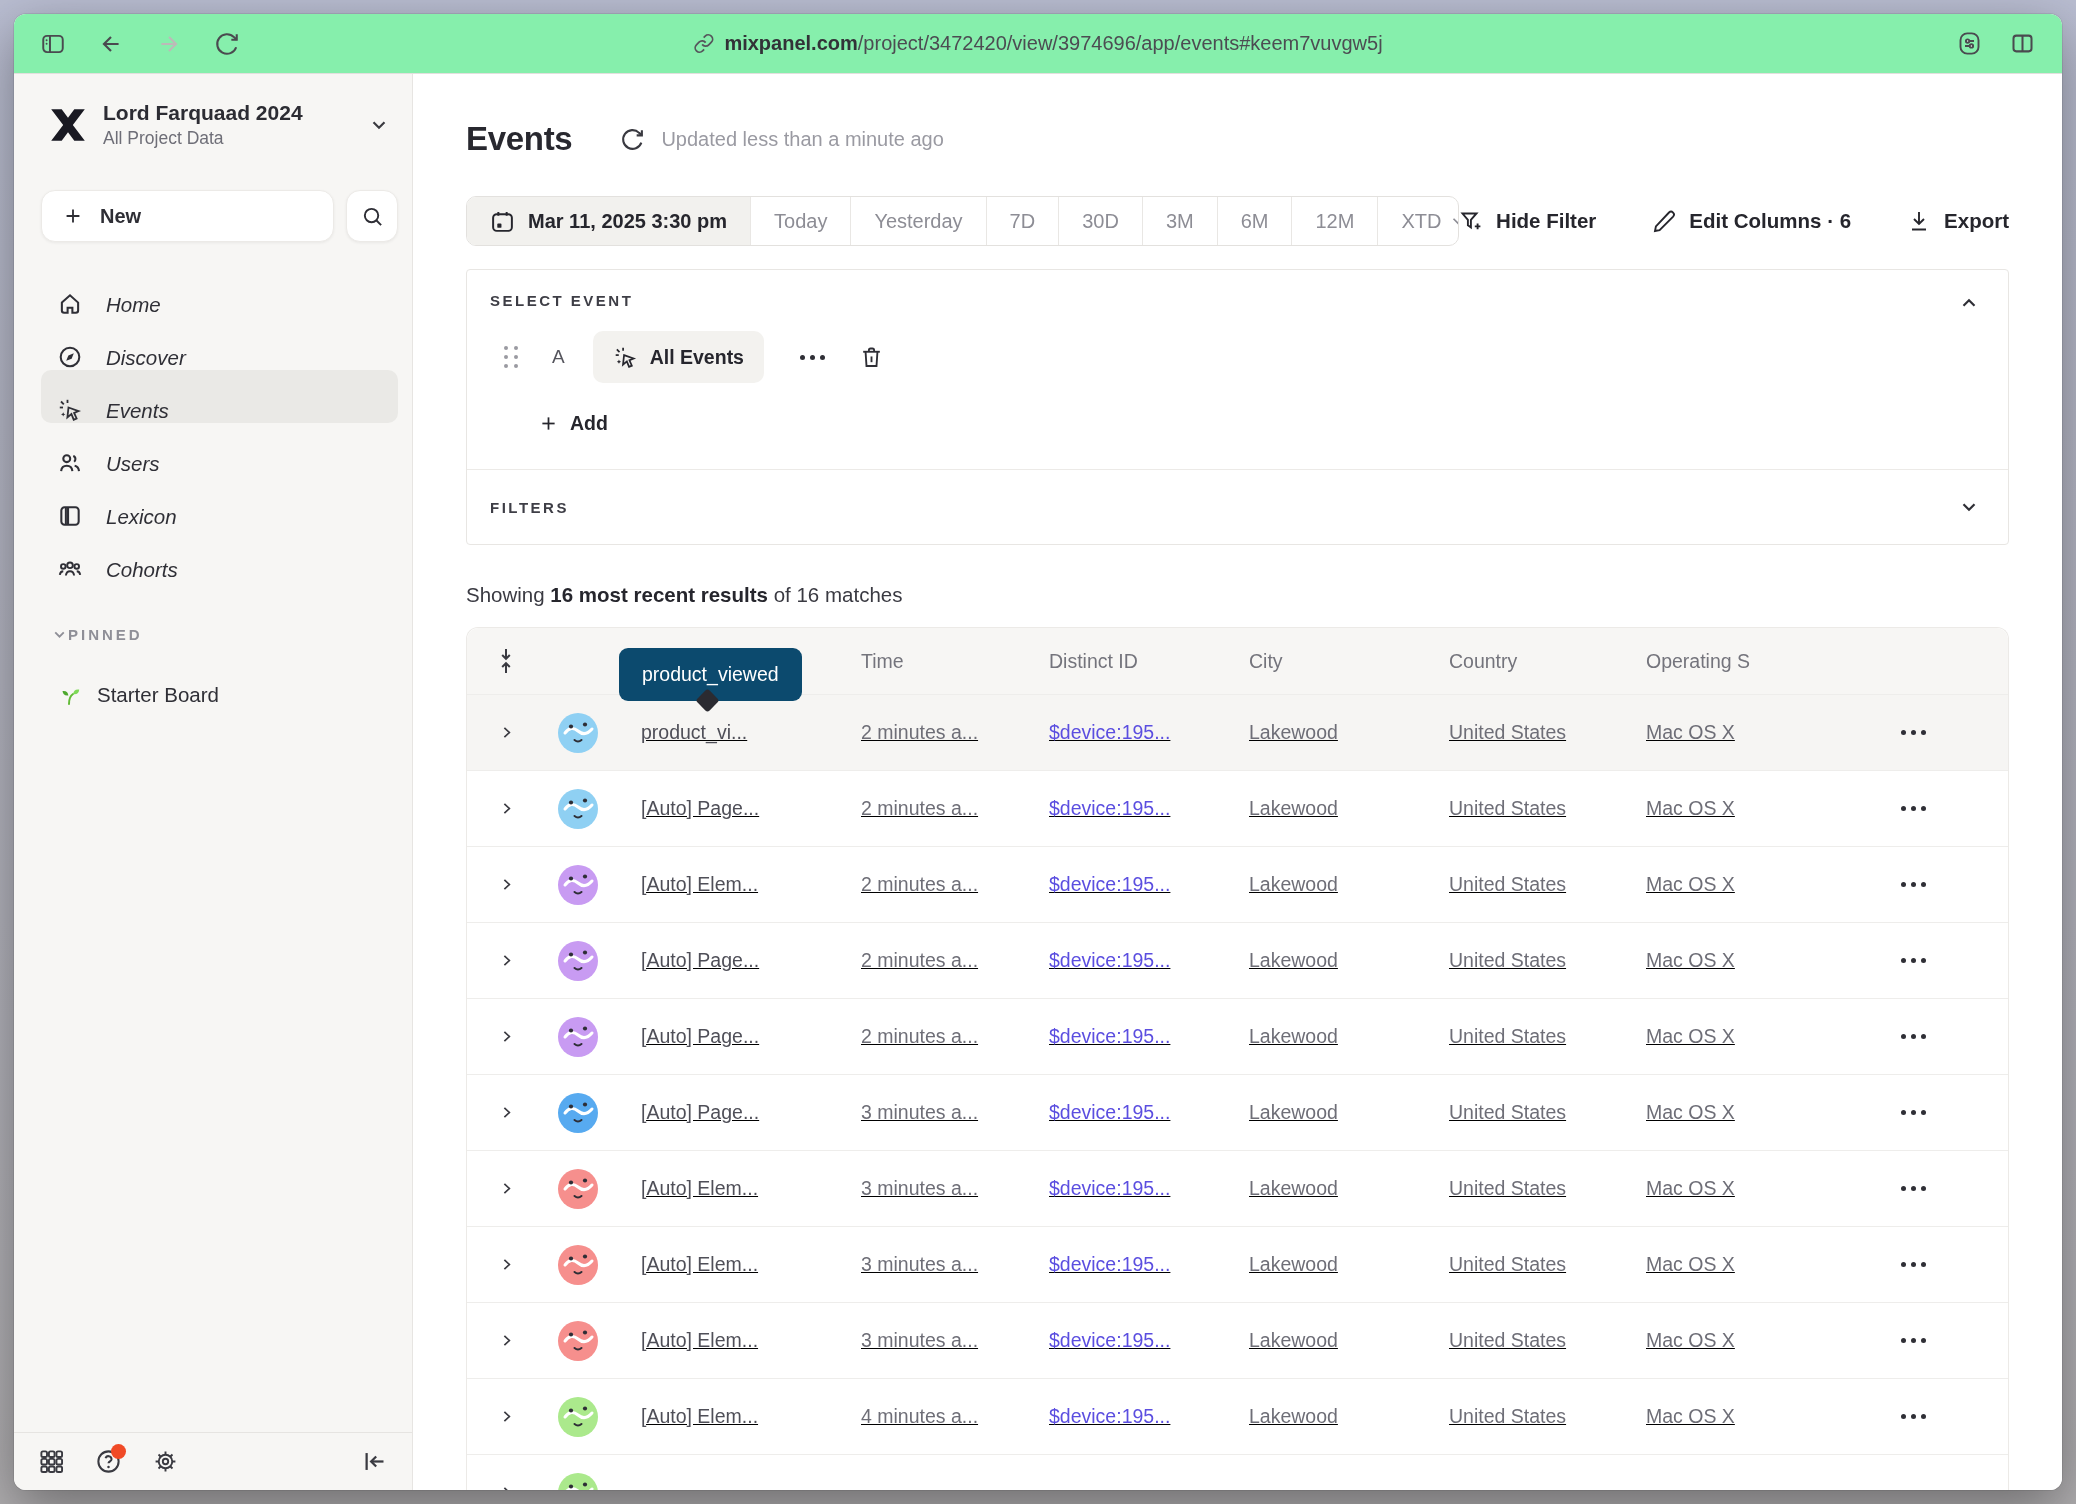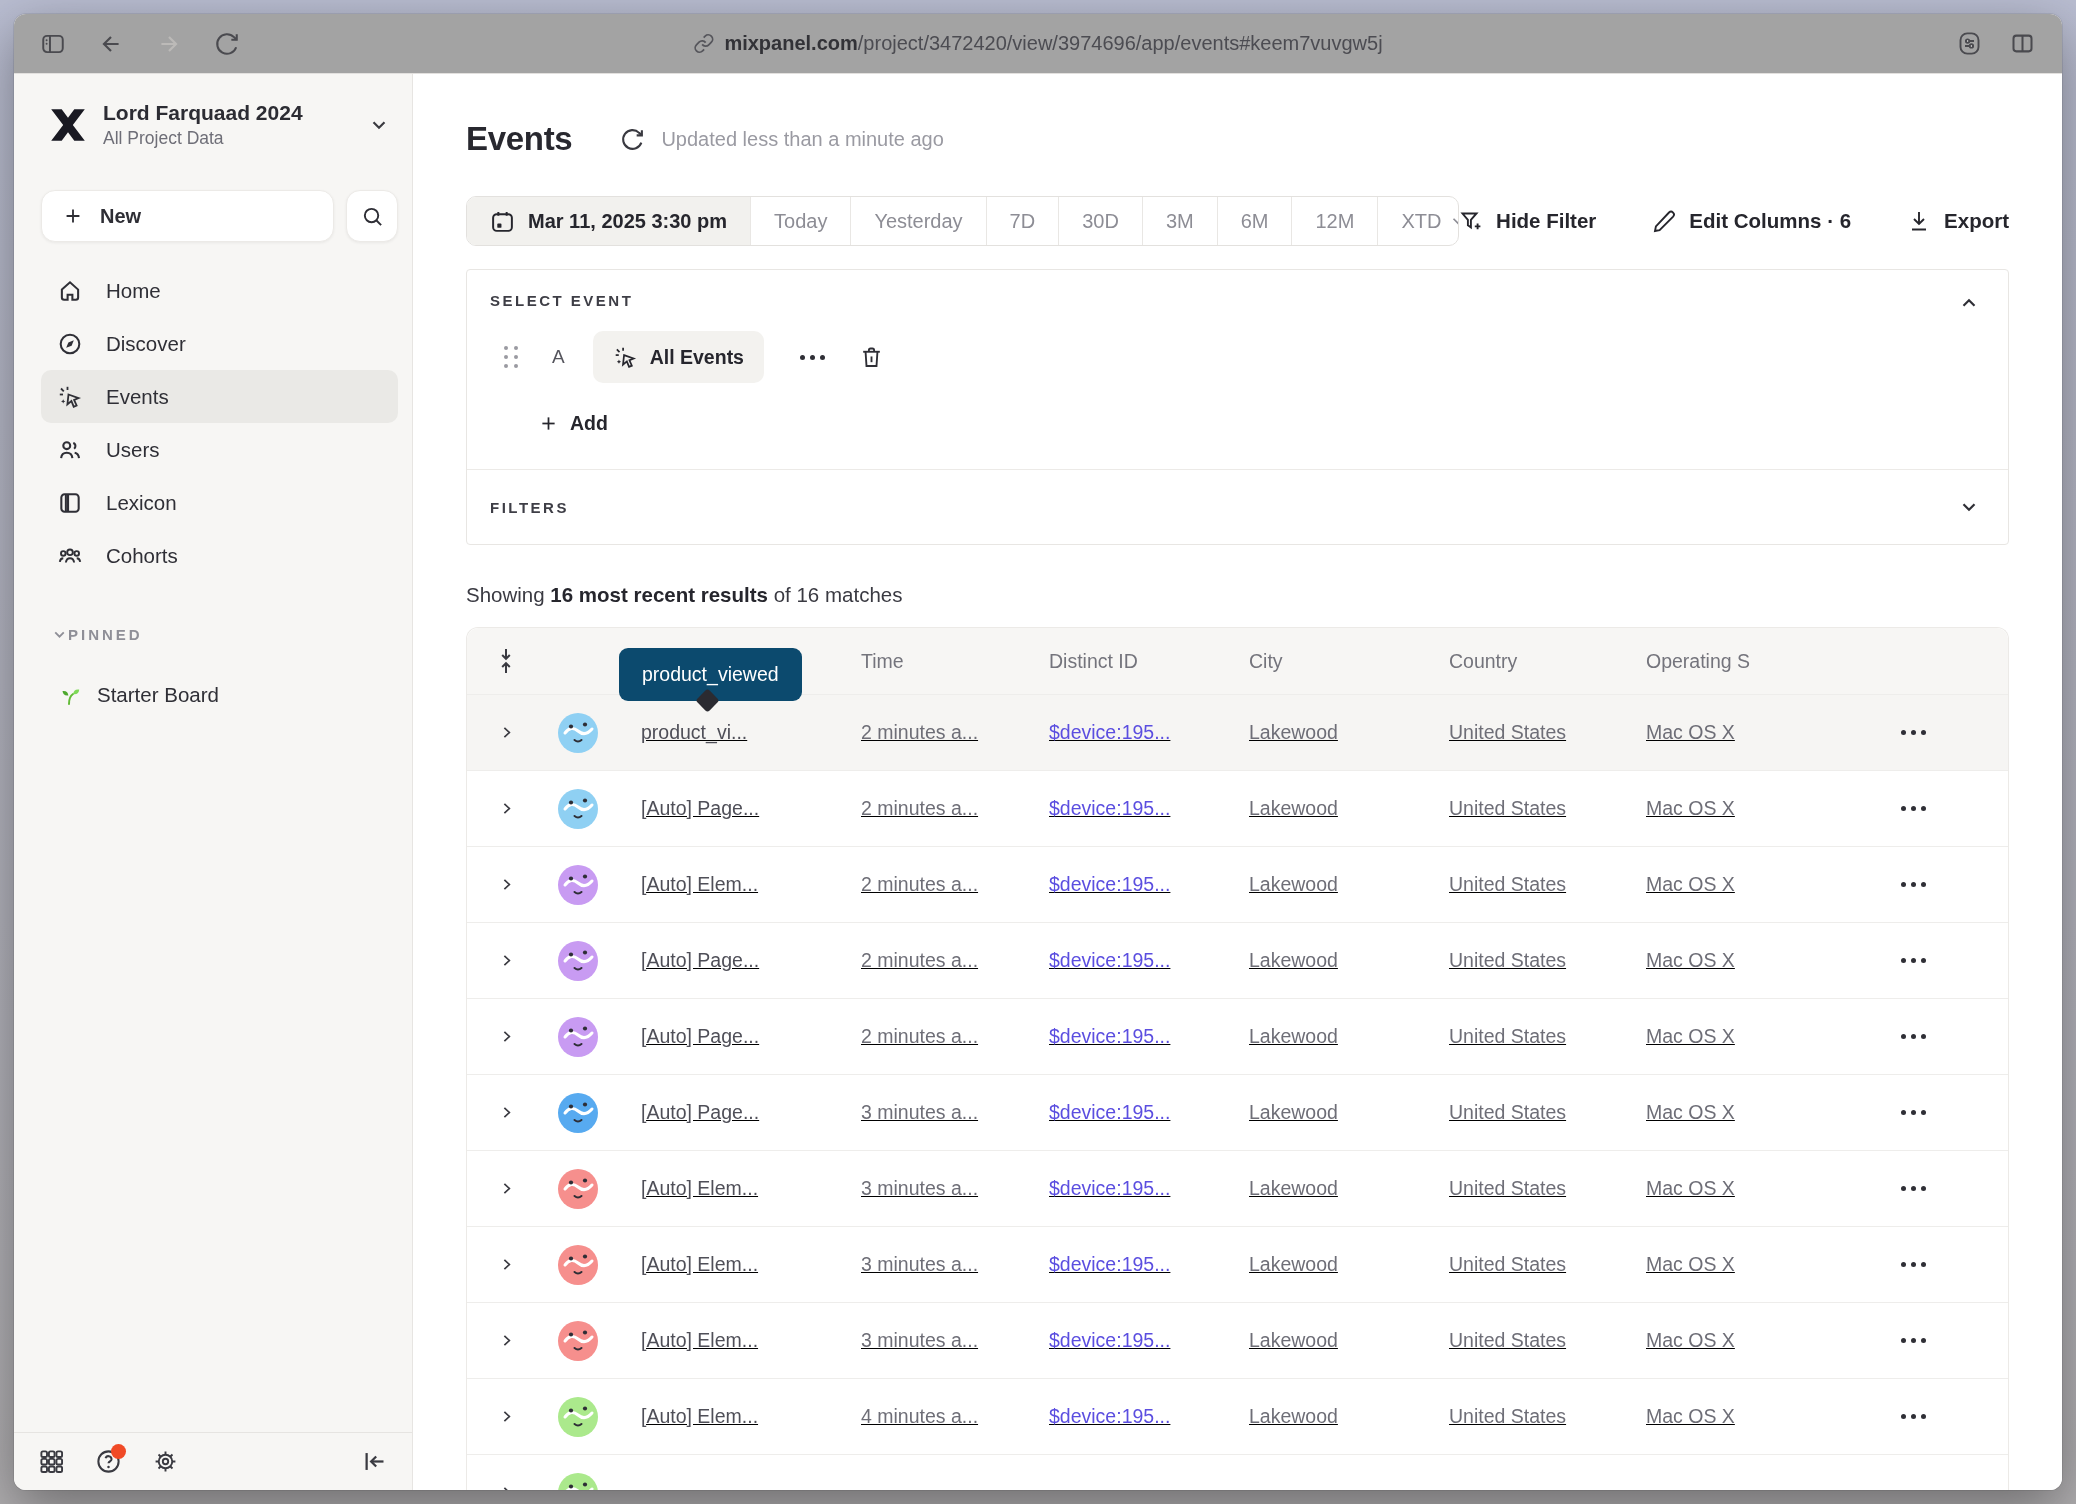--- a/index.html
+++ b/index.html
@@ -5,21 +5,21 @@
   * { margin:0; padding:0; box-sizing:border-box; }
   html,body { width:2076px; height:1504px; }
   body { font-family:"Liberation Sans", sans-serif; }
   .desktop { position:relative; width:2076px; height:1504px;
     background:linear-gradient(180deg,#b9bdd1 0%,#b4b5c1 45%,#b0aeb0 100%); overflow:hidden; }
   .window { position:absolute; left:14px; top:14px; right:14px; bottom:14px;
     background:#fff; border-radius:12px; overflow:hidden; display:flex; flex-direction:column;
     box-shadow:0 18px 55px rgba(0,0,0,.38), 0 0 0 1px rgba(0,0,0,.08); }
 
   
-  .browser-bar { height:60px; flex:0 0 60px; background:#a3a3a3; border-bottom:1px solid #e2e0de;
+  .browser-bar { height:60px; flex:0 0 60px; background:#86efac; border-bottom:1px solid #e2e0de;
     display:flex; align-items:center; padding:0 26px; position:relative;text-align:center; }
   .b-left { display:flex; align-items:center; gap:32px; color:#4a4a4f; }
   .b-left .ic { width:26px; height:26px; }
   .ic-disabled { color:#bcbab8; }
   .url-box { position:absolute; left:50%; transform:translateX(-50%); display:flex; align-items:center; gap:10px;
     font-size:20px; }
   .url-host { color:#323237; font-weight:600; }
   .url-path { color:#4c4c52; }
   .b-right { margin-left:auto; display:flex; align-items:center; gap:26px; color:#4a4a4f; }
   .b-right .ic { width:27px; height:27px; }
@@ -38,22 +38,22 @@
   .new-row { display:flex; gap:12px; margin-bottom:22px; }
   .new-btn { flex:1; height:52px; background:#fff; border:1px solid #eceae7; border-radius:14px;
     box-shadow:0 1px 3px rgba(0,0,0,.06); display:flex; align-items:center; gap:16px; padding:0 20px;
     font-size:20px; font-weight:600; color:#2e2e35; cursor:pointer; }
   .new-btn .ic { width:22px; height:22px; }
   .search-btn { width:52px; height:52px; flex:0 0 52px; background:#fff; border:1px solid #eceae7;
     border-radius:14px; box-shadow:0 1px 3px rgba(0,0,0,.06); display:flex; align-items:center;
     justify-content:center; color:#2e2e35; cursor:pointer; }
   .search-btn .ic { width:23px; height:23px; }
   .nav { display:flex; flex-direction:column; }
-  .nav-item { height:53px; display:flex; align-items:center; gap:23px; padding:0 16px; border-radius:10px;
-    font-size:20.5px; color:#2f2f36; cursor:pointer; }
+  .nav-item { height:53px; display:flex; align-items:flex-end; gap:23px; padding:0 16px; border-radius:10px;
+    font-size:20.5px; color:#2f2f36; cursor:pointer;font-style:italic; }
   .nav-item .ic { width:26px; height:26px; color:#2f2f36; }
   .nav-item.active { background:#eae9e6; }
   .pinned-head { margin-top:44px; display:flex; align-items:center; gap:0; padding-left:10px;
     font-size:15px; font-weight:700; letter-spacing:3px; color:#8f8f97; }
   .pinned-head .ic { width:17px; height:17px; color:#8f8f97; }
   .pinned-item { margin-top:26px; height:52px; display:flex; align-items:center; gap:16px; padding:0 16px;
     font-size:20.5px; color:#2f2f36; border-radius:10px; cursor:pointer; }
   .pinned-item .ic { width:24px; height:24px; }
   .side-bottom { margin-top:auto; height:58px; border-top:1px solid #e6e4e1; margin-left:-27px; margin-right:-14px;
     display:flex; align-items:center; padding:0 24px; gap:30px; color:#3a3a41; }

